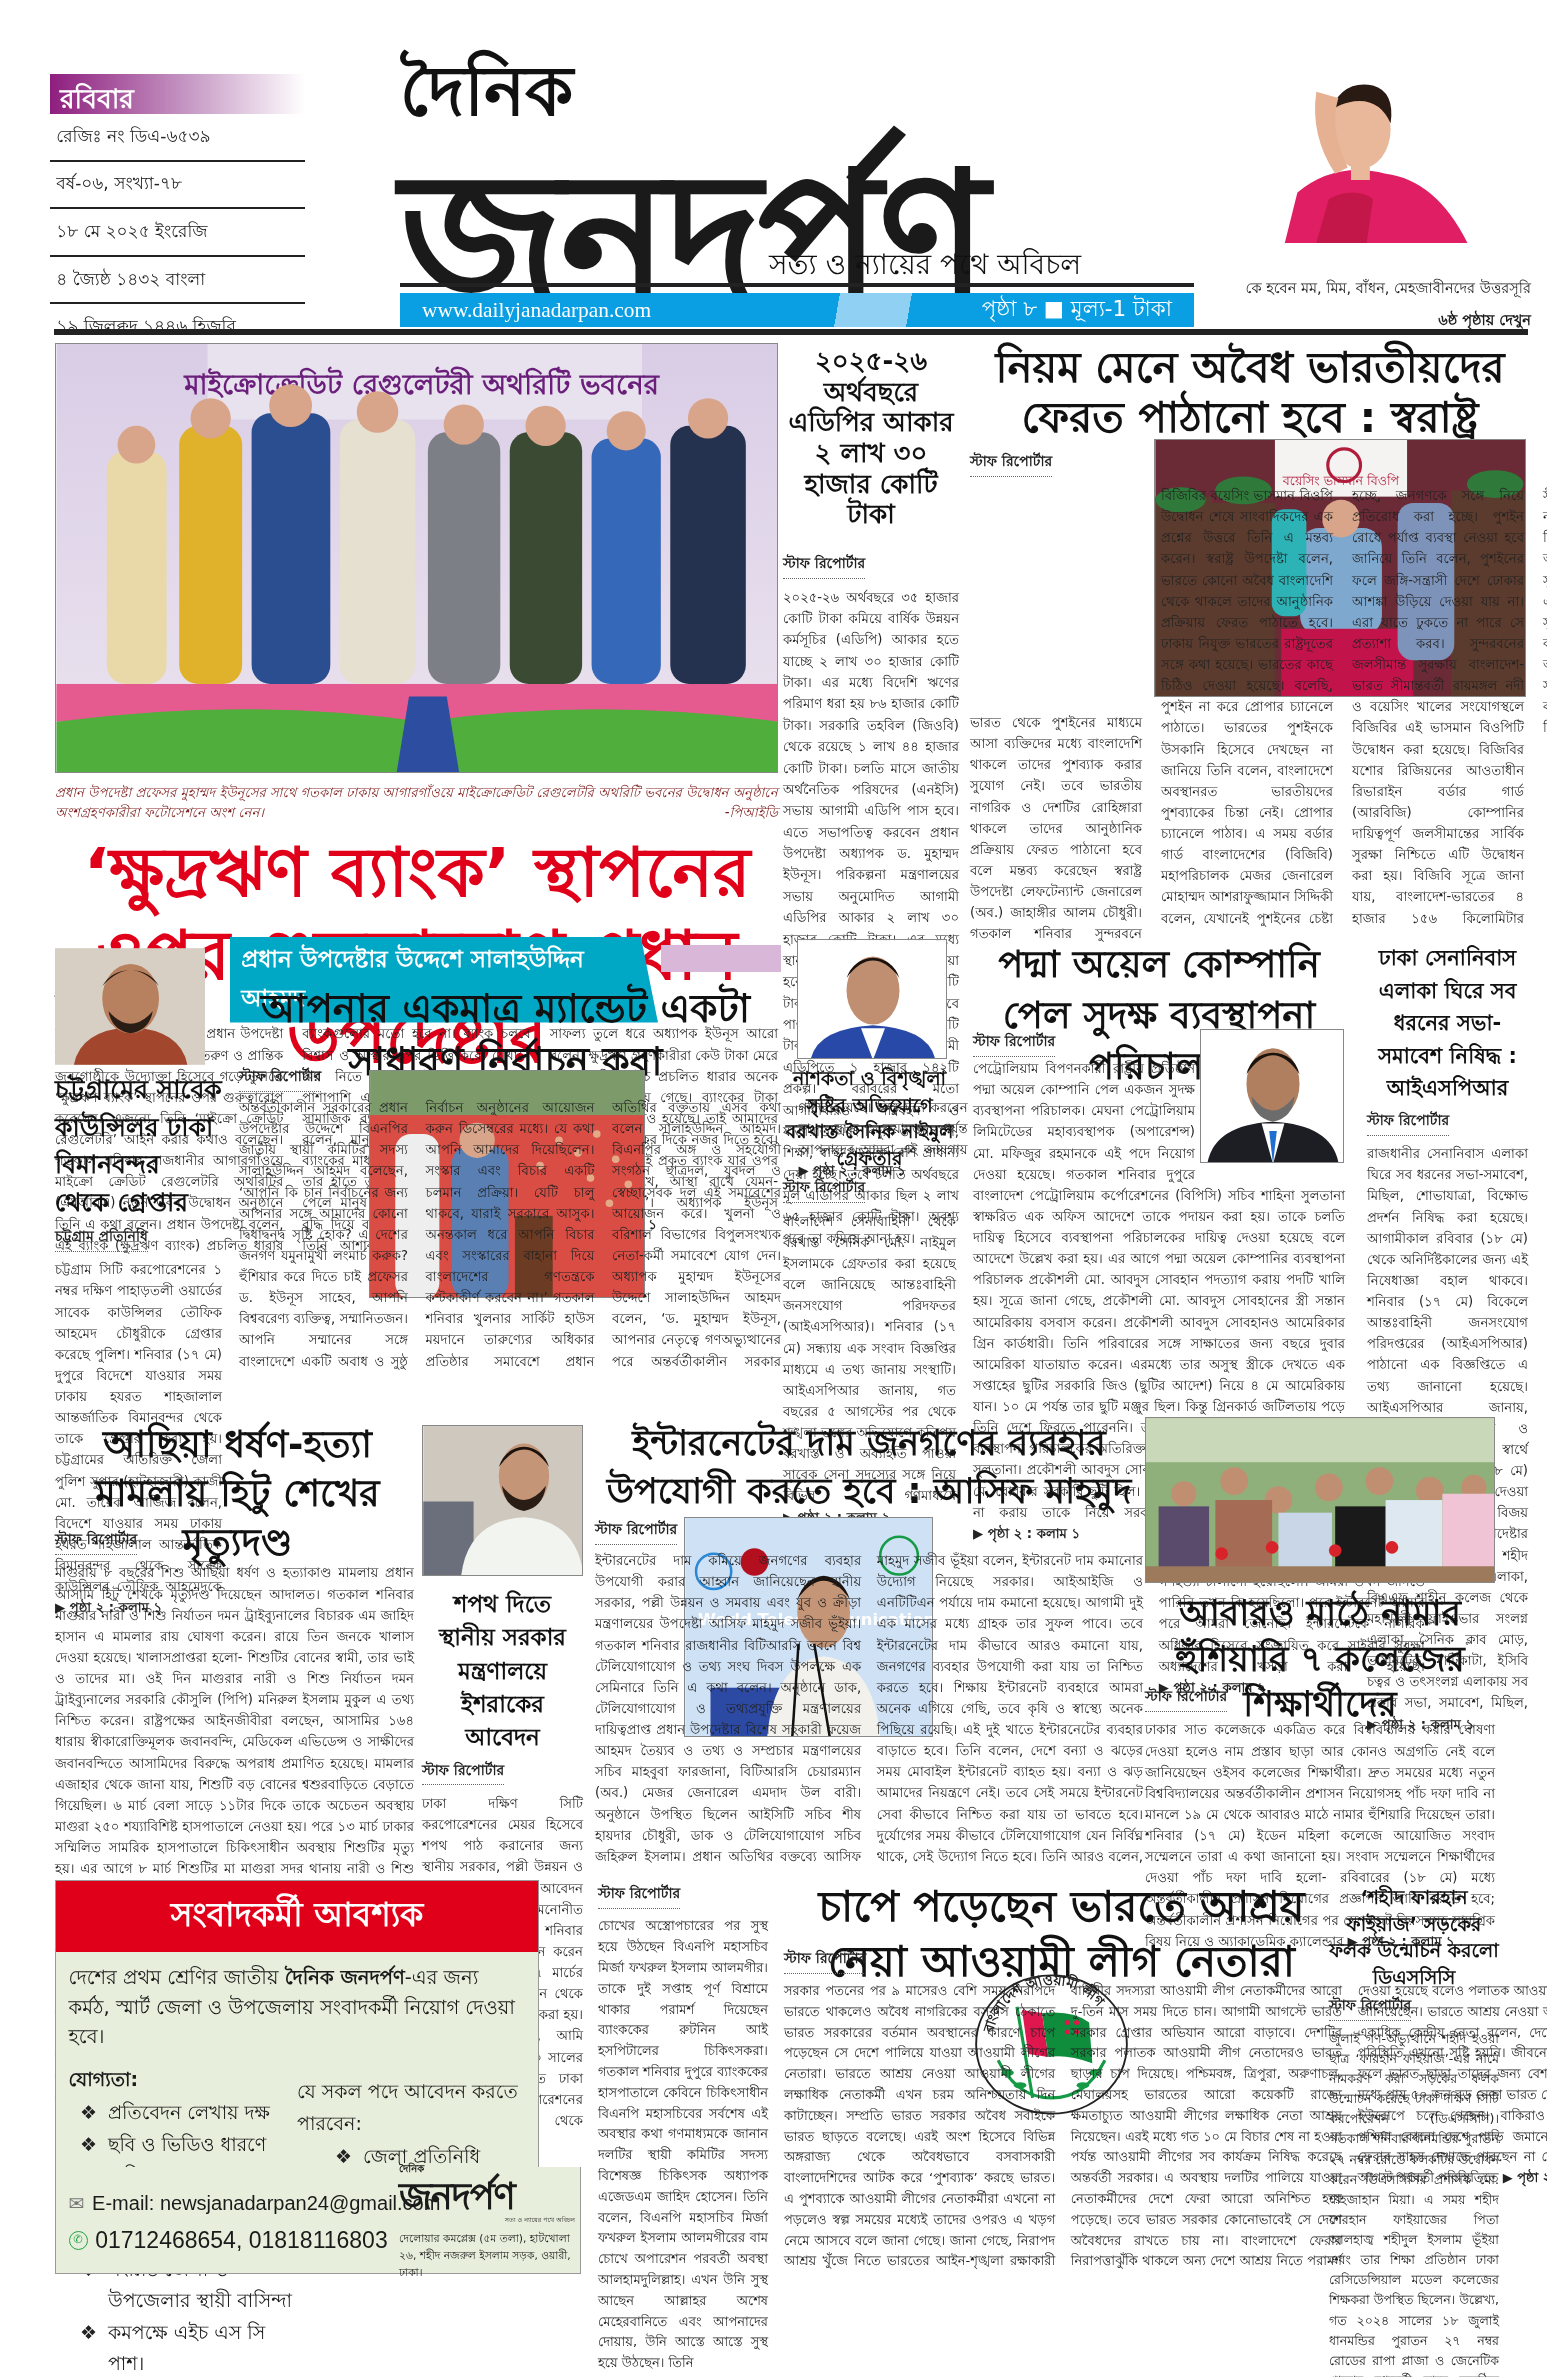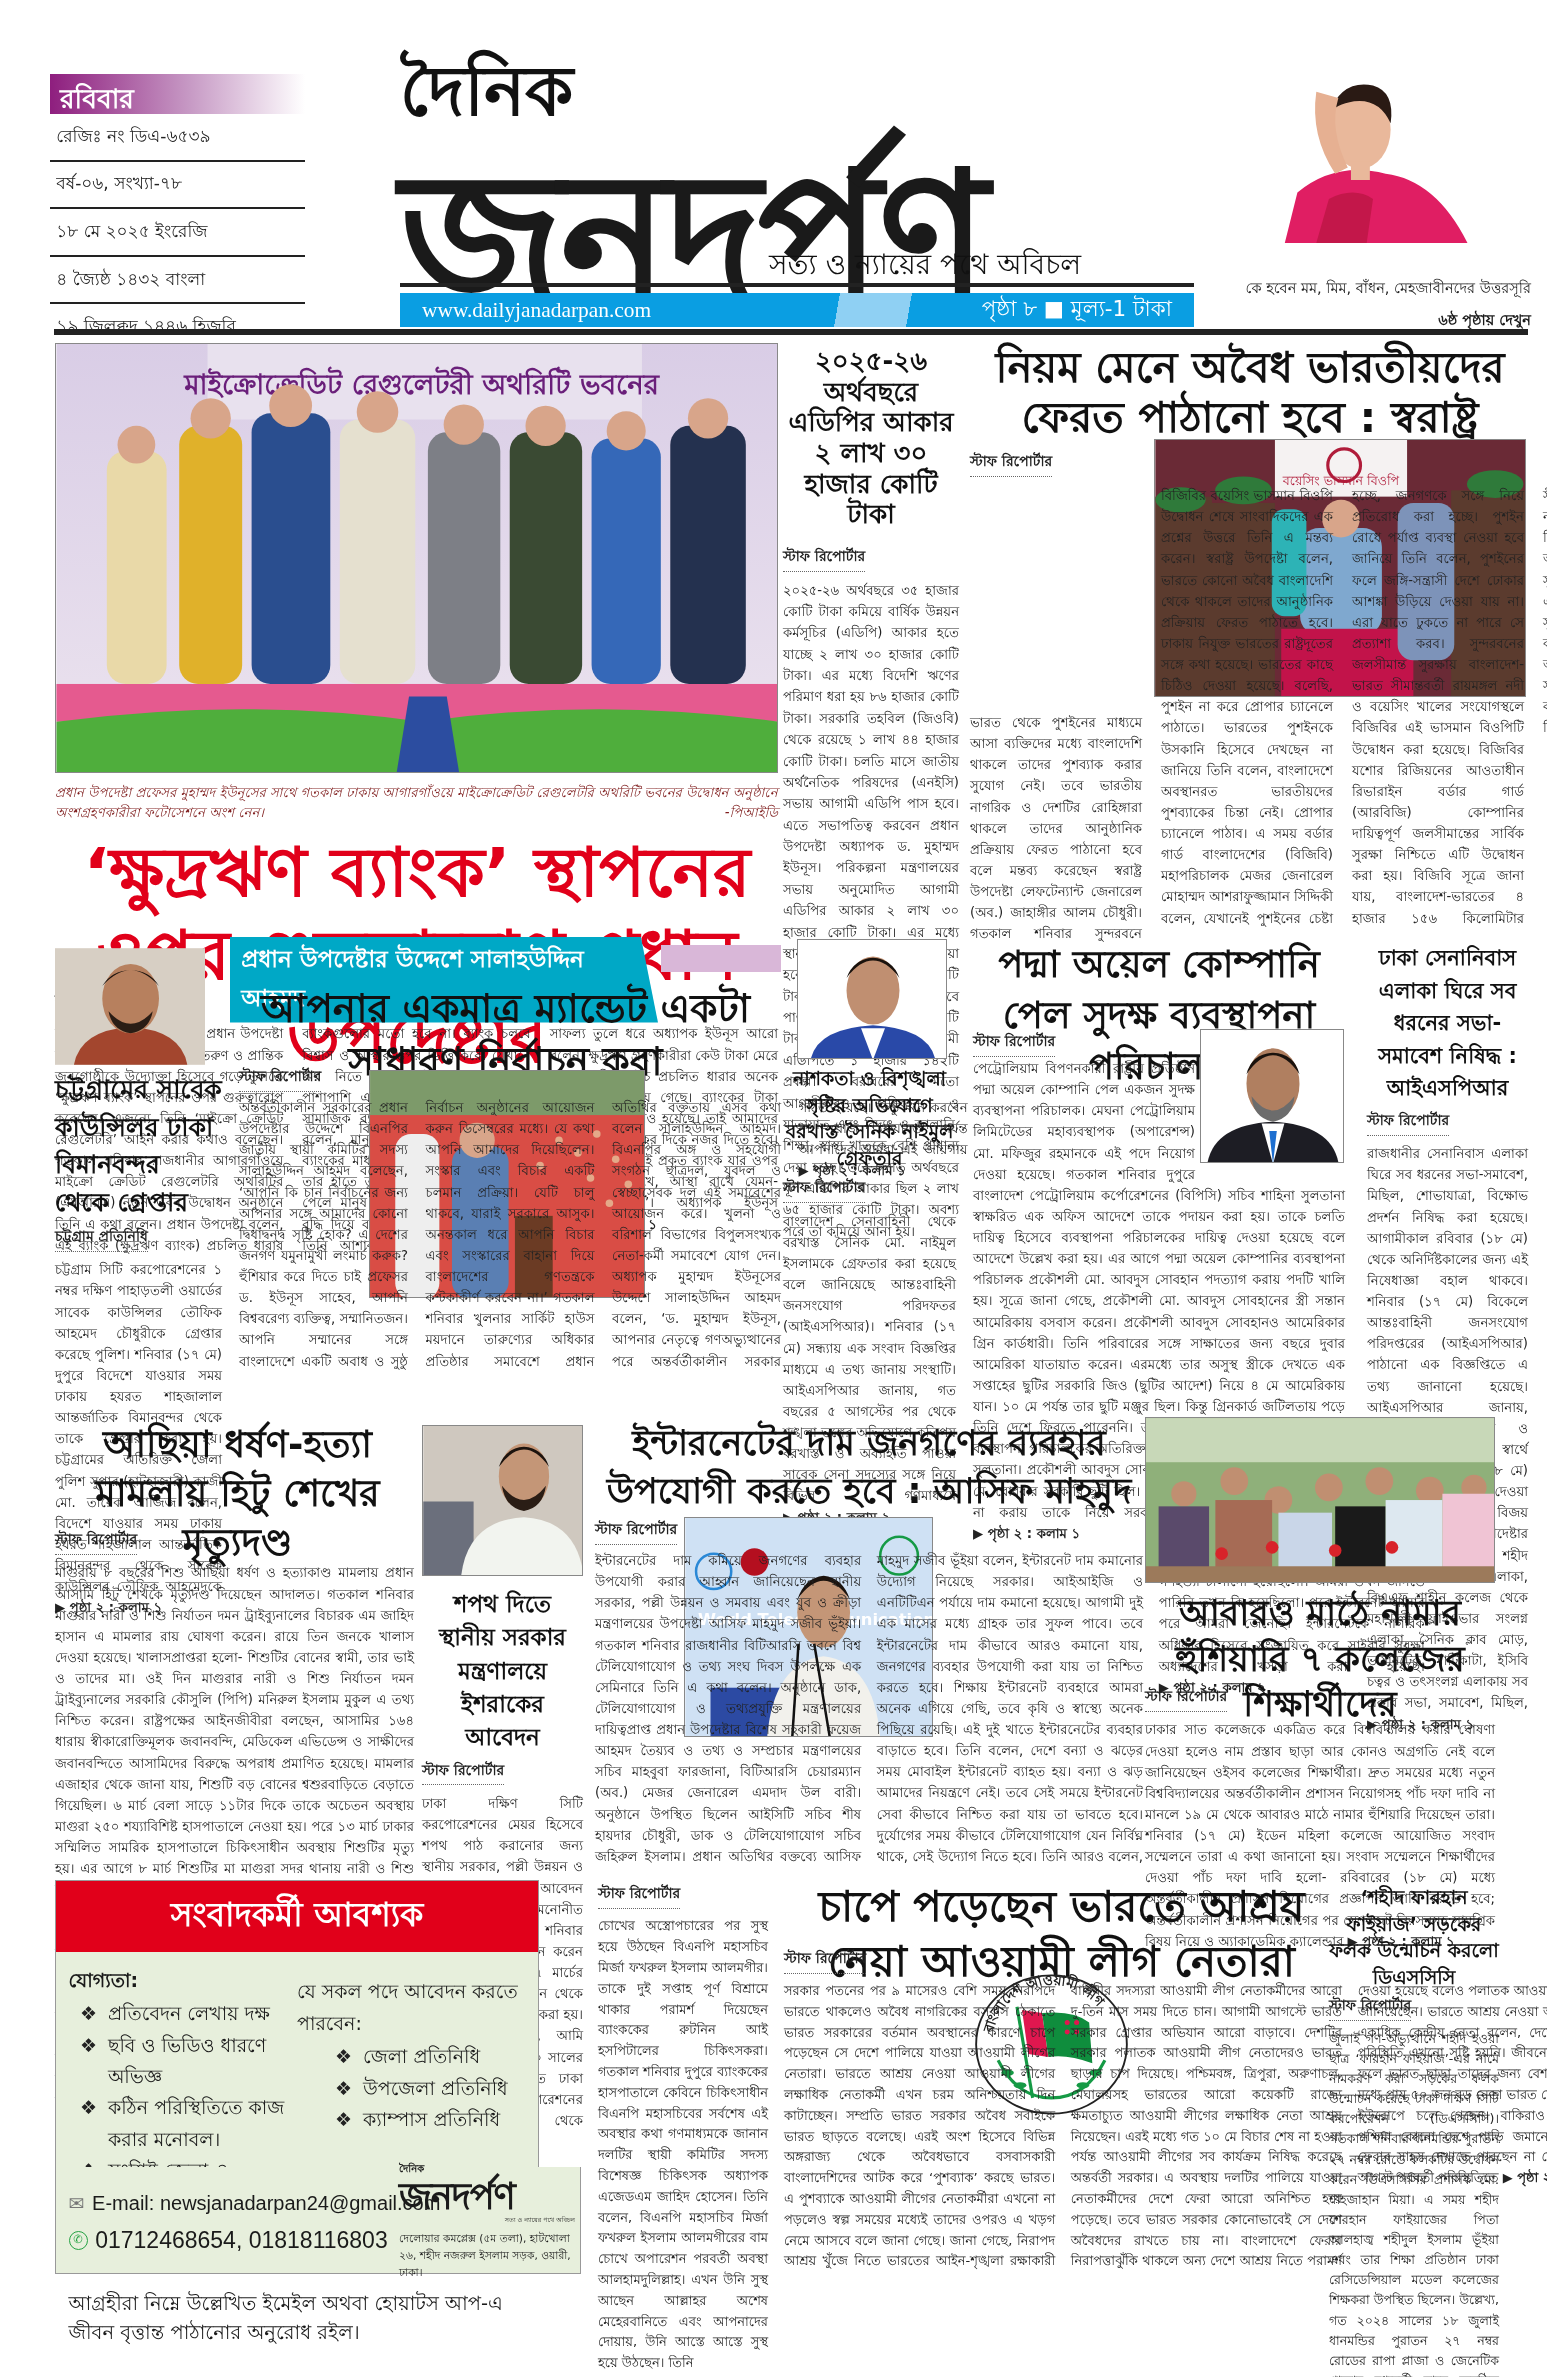--- a/index.html
+++ b/index.html
@@ -111,21 +111,21 @@
 <div class="abs hl" style="left:55px;top:832px;width:724px;font-size:68px;color:#e1001a;line-height:1.22">‘ক্ষুদ্রঋণ ব্যাংক’ স্থাপনের ওপর গুরুত্বারোপ প্রধান উপদেষ্টার</div>
 <div class="abs" style="left:55px;top:989px;width:723px">
   <div class="by">স্টাফ রিপোর্টার</div>
   <div class="body cols3" style="font-size:13.2px">
     <span>ক্ষুদ্রঋণের সাফল্য তুলে ধরে প্রধান উপদেষ্টা অধ্যাপক ড. মুহাম্মদ ইউনূস তরুণ ও প্রান্তিক জনগোষ্ঠীকে উদ্যোক্তা হিসেবে গড়ে তুলতে ‘ক্ষুদ্রঋণ ব্যাংক’ স্থাপনের ওপর গুরুত্বারোপ করেছেন। এজন্যে তিনি ‘মাইক্রো ক্রেডিট রেগুলেটরি’ আইন করার কথাও বলেছেন। গতকাল শনিবার রাজধানীর আগারগাঁওয়ে মাইক্রো ক্রেডিট রেগুলেটরি অথরিটির (এমআরএ) নতুন ভবন উদ্বোধন অনুষ্ঠানে তিনি এ কথা বলেন। প্রধান উপদেষ্টা বলেন, এই ব্যাংক (ক্ষুদ্রঋণ ব্যাংক) প্রচলিত ধারার ব্যাংকগুলোর মতো হবে না। ব্যাংক চলবে বিশ্বাস ও আস্থার ওপর ভিত্তি করে। যেখানে ঋণ নিতে জামানত লাগবে না। এর পাশাপাশি এই ব্যাংকের বড় উদ্দেশ্য হবে সামাজিক ব্যবসাকে ছড়িয়ে দেওয়া। তিনি বলেন, মানুষ মাত্রই উদ্যোক্তা। আমরা ব্যাংকের মাধ্যমে উদ্যোক্তা হওয়ার সরঞ্জাম তার হাতে তুলে দেবো। বিনিয়োগের টাকা পেলে মানুষ বিশেষ করে তরুণরা নিজের বুদ্ধি দিয়ে ব্যবসা চালু করতে পারবে বলে তিনি আশাবাদ ব্যক্ত করেন। ক্ষুদ্রঋণের সাফল্য তুলে ধরে অধ্যাপক ইউনূস আরো বলেন, ক্ষুদ্রঋণ গ্রহণকারীরা কেউ টাকা মেরে চলে যায়নি। অথচ প্রচলিত ধারার অনেক ব্যাংক হাওয়া হয়ে গেছে। ব্যাংকের টাকা নিয়ে অনেকে উধাও হয়েছে। তাই আমাদের এখন প্রকৃত ব্যাংকের দিকে নজর দিতে হবে। তিনি বলেন, সেটাই প্রকৃত ব্যাংক যার ওপর মানুষ বিশ্বাস রাখে, আস্থা রাখে যেমন- ‘ক্ষুদ্রঋণ ব্যাংক’। অধ্যাপক ইউনূস</span>
     <span class="jump">▶ পৃষ্ঠা ২ : কলাম ১</span>
   </div>
 </div>
 
 <div class="abs" style="left:783px;top:346px;width:176px">
-  <div class="hl" style="font-size:26px;margin-bottom:15px">২০২৫-২৬ অর্থবছরে এডিপির আকার ২ লাখ ৩০ হাজার কোটি টাকা</div>
+  <div class="hl" style="font-size:26px;margin-bottom:22px">২০২৫-২৬ অর্থবছরে এডিপির আকার ২ লাখ ৩০ হাজার কোটি টাকা</div>
   <div class="by">স্টাফ রিপোর্টার</div>
   <div class="body" style="font-size:13.2px;line-height:1.62">২০২৫-২৬ অর্থবছরে ৩৫ হাজার কোটি টাকা কমিয়ে বার্ষিক উন্নয়ন কর্মসূচির (এডিপি) আকার হতে যাচ্ছে ২ লাখ ৩০ হাজার কোটি টাকা। এর মধ্যে বিদেশি ঋণের পরিমাণ ধরা হয় ৮৬ হাজার কোটি টাকা। সরকারি তহবিল (জিওবি) থেকে রয়েছে ১ লাখ ৪৪ হাজার কোটি টাকা। চলতি মাসে জাতীয় অর্থনৈতিক পরিষদের (এনইসি) সভায় আগামী এডিপি পাস হবে। এতে সভাপতিত্ব করবেন প্রধান উপদেষ্টা অধ্যাপক ড. মুহাম্মদ ইউনূস। পরিকল্পনা মন্ত্রণালয়ের সভায় অনুমোদিত আগামী এডিপির আকার ২ লাখ ৩০ হাজার কোটি টাকা। এর মধ্যে স্থানীয় উৎস থেকে জোগান দেয়া হবে ১ লাখ ৪৪ হাজার কোটি টাকা। আর প্রকল্প সহায়তা হিসেবে পাওয়া যাবে ৮৬ হাজার কোটি টাকা। জানা গেছে, আগামী এডিপিতে ১ হাজার ১৪২টি প্রকল্প। বরাবরের মতো আগামীবারও পরিবহন ও যাতায়াত এবং বিদ্যুৎ ও জ্বালানি, শিক্ষা, স্বাস্থ্য খাতকে বেশি প্রাধান্য দেয়া হচ্ছে। তবে চলতি অর্থবছরে মূল এডিপির আকার ছিল ২ লাখ ৬৫ হাজার কোটি টাকা। অবশ্য পরে তা কমিয়ে আনা হয়।</div>
 </div>
 
 <div class="abs hl" style="left:973px;top:343px;width:554px;font-size:42px">নিয়ম মেনে অবৈধ ভারতীয়দের ফেরত পাঠানো হবে : স্বরাষ্ট্র উপদেষ্টা</div>
 <div class="photo" style="left:1154px;top:439px;width:372px;height:258px">
   <svg width="372" height="258" viewBox="0 0 590 410">
     <rect width="590" height="410" fill="#6a2a36"></rect>
     <rect x="190" y="0" width="210" height="90" fill="#f5f2f2"></rect>
     <circle cx="300" cy="40" r="26" fill="none" stroke="#b01c3a" stroke-width="5"></circle>
@@ -339,20 +339,23 @@
 <div class="abs" style="left:1145px;top:1685px;width:350px">
   <div class="by">স্টাফ রিপোর্টার</div>
   <div class="body">
     <span>ঢাকার সাত কলেজকে একত্রিত করে বিশ্ববিদ্যালয় করার ঘোষণা দেওয়া হলেও নাম প্রস্তাব ছাড়া আর কোনও অগ্রগতি নেই বলে জানিয়েছেন ওইসব কলেজের শিক্ষার্থীরা। দ্রুত সময়ের মধ্যে নতুন বিশ্ববিদ্যালয়ের অন্তর্বর্তীকালীন প্রশাসন নিয়োগসহ পাঁচ দফা দাবি না মানলে ১৯ মে থেকে আবারও মাঠে নামার হুঁশিয়ারি দিয়েছেন তারা। শনিবার (১৭ মে) ইডেন মহিলা কলেজে আয়োজিত সংবাদ সম্মেলনে তারা এ কথা জানানো হয়। সংবাদ সম্মেলনে শিক্ষার্থীদের দেওয়া পাঁচ দফা দাবি হলো- রবিবারের (১৮ মে) মধ্যে অন্তর্বর্তীকালীন প্রশাসন নিয়োগের প্রজ্ঞাপন জারি করতে হবে; অন্তর্বর্তীকালীন প্রশাসন নিয়োগের পর সেশনজট নিরসনসহ সামগ্রিক বিষয় নিয়ে ও অ্যাকাডেমিক ক্যালেন্ডার</span>
     <span class="jump">▶ পৃষ্ঠা ২ : কলাম ১</span>
   </div>
 </div>
 
 <div class="abs ad" style="left:55px;top:1880px;width:484px;height:290px">
   <div class="ad-red">সংবাদকর্মী আবশ্যক</div>
+  <div style="padding:11.3px 12.6px 0 12.6px;font-size:19.5px;line-height:1.5">
+    <span>দেশের প্রথম শ্রেণির জাতীয় </span><b>দৈনিক জনদর্পণ</b><span>-এর জন্য কর্মঠ, স্মার্ট জেলা ও উপজেলায় সংবাদকর্মী নিয়োগ দেওয়া হবে।</span>
+  </div>
   <div style="display:flex;padding:14px 12.6px 0 12.6px">
     <div style="width:50%">
       <div style="font-size:19px;font-weight:bold">যোগ্যতা:</div>
       <ul style="margin-left:11.3px">
         <li>প্রতিবেদন লেখায় দক্ষ</li>
         <li>ছবি ও ভিডিও ধারণে অভিজ্ঞ</li>
         <li>কঠিন পরিস্থিতিতে কাজ করার মনোবল।</li>
         <li>সংশ্লিষ্ট জেলা ও উপজেলার স্থায়ী বাসিন্দা</li>
         <li>কমপক্ষে এইচ এস সি পাশ।</li>
       </ul>

